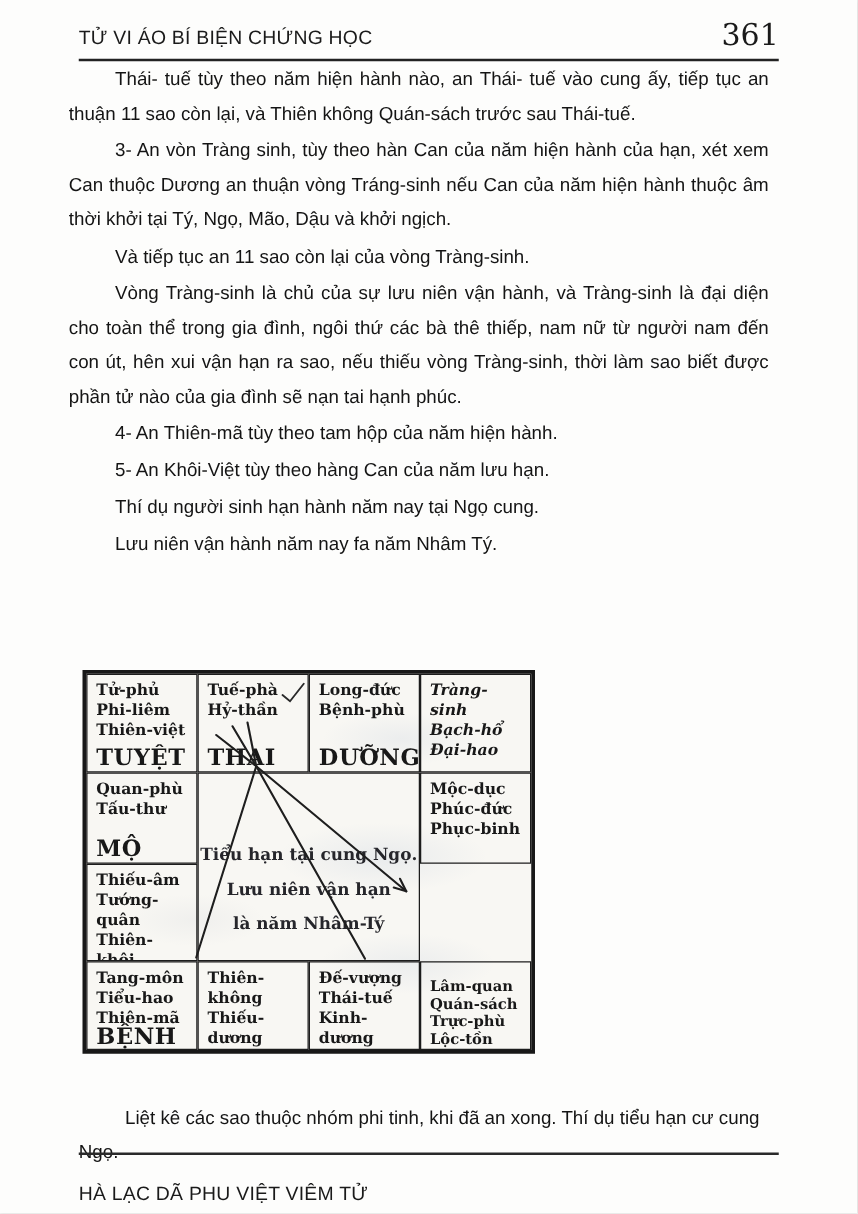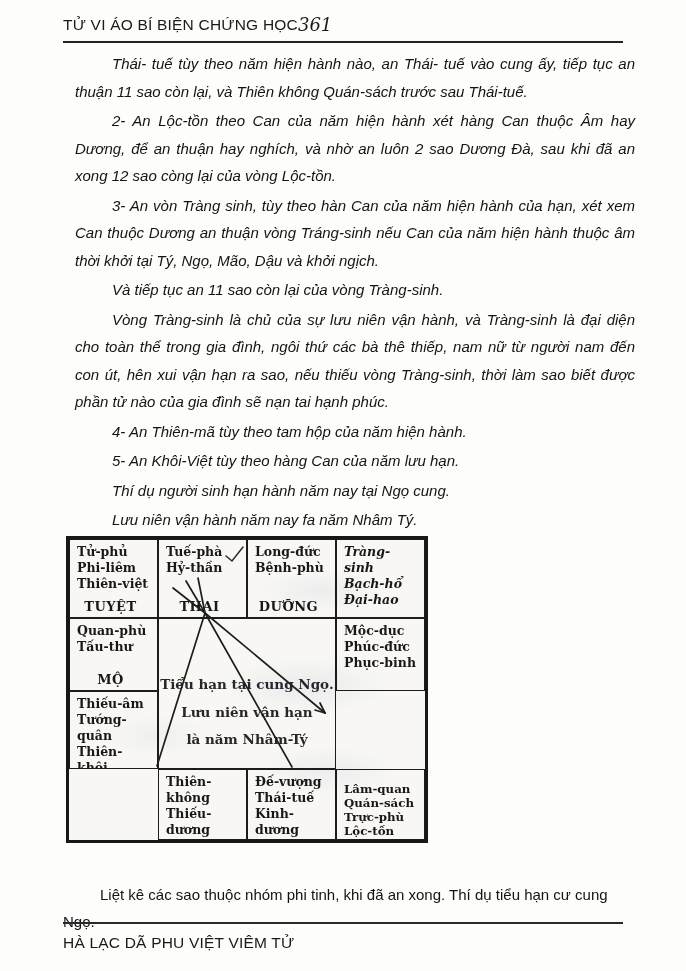--- a/index.html
+++ b/index.html
@@ -8,28 +8,28 @@
     width:686px;height:971px;
     background:#fdfdfc;
     font-family:"Liberation Sans",sans-serif;
     color:#121212;
     overflow:hidden;
     box-shadow:0 0 4px rgba(0,0,0,.25);
   }
   
   .header{
     position:absolute;left:63px;top:16px;width:560px;
-    display:flex;align-items:flex-end;
+    display:flex;justify-content:space-between;align-items:flex-end;
     border-bottom:2px solid #222;
     padding-bottom:7px;
   }
   .header-title{font-size:15.5px;letter-spacing:.2px;color:#1a1a1a;}
-  .page-number{font-family:"DejaVu Serif",serif;font-size:18px;color:#1a1a1a;line-height:1;font-style:italic;}
-  
-  .content{position:absolute;left:75px;top:50px;width:560px;font-style:italic;}
+  .page-number{font-family:"DejaVu Serif",serif;font-size:24px;color:#1a1a1a;line-height:1;}
+  
+  .content{position:absolute;left:55px;top:50px;width:560px;}
   .content p{
     margin:0 0 2px 0;
     font-size:15px;line-height:27.5px;
     text-align:justify;text-indent:37px;
     color:#141414;
   }
   
   .chart{
     position:absolute;left:66px;top:536px;width:362px;height:307px;
     font-family:"DejaVu Serif",serif;
@@ -51,22 +51,22 @@
   .cell{
     border:1px solid #1c1c1c;
     padding:4px 4px 2px 7px;
     display:flex;flex-direction:column;
     font-size:12.5px;line-height:16px;
     color:#181818;
     overflow:hidden;
   }
   .cell .stars{white-space:pre-line;font-weight:600;}
   .cell .branch{
-    margin-top:auto;text-align:center;padding-right:9px;
-    font-weight:bold;font-size:13px;letter-spacing:.5px;
+    margin-top:auto;text-align:left;padding-right:9px;
+    font-weight:bold;font-size:18px;letter-spacing:.5px;
   }
   .cell.tight{font-size:11.8px;line-height:14px;padding-top:12px;}
   .pos-r1c1{grid-area:1/1;} .pos-r1c2{grid-area:1/2;} .pos-r1c3{grid-area:1/3;} .pos-r1c4{grid-area:1/4;font-style:italic;}
   .pos-r2c1{grid-area:2/1;gap:16px;} .pos-r2c4{grid-area:2/4;}
   .pos-r3c1{grid-area:3/1;} .pos-r3c4{grid-area:3/4;}
   .pos-r4c1{grid-area:4/1;} .pos-r4c2{grid-area:4/2;} .pos-r4c3{grid-area:4/3;} .pos-r4c4{grid-area:4/4;}
   .pos-center{
     grid-area:2/2/4/4;
     border:1px solid #1c1c1c;
     text-align:center;
@@ -78,37 +78,36 @@
   }
   .fan-overlay{position:absolute;inset:0;pointer-events:none;}
   
   .caption{
     position:absolute;left:63px;top:866px;width:560px;
     font-size:15px;line-height:27px;text-indent:37px;color:#141414;
   }
   .footer{
     position:absolute;left:63px;top:922px;width:560px;
     border-top:2px solid #2a2a2a;
-    padding-top:10px;
+    padding-top:23px;
     font-size:15.5px;letter-spacing:.2px;color:#1a1a1a;
   }
 </style>
 </head>
 <body>
 
 <div class="page">
 
   <div class="header">
     <span class="header-title">TỬ VI ÁO BÍ BIỆN CHỨNG HỌC</span>
     <span class="page-number">361</span>
   </div>
 
   <div class="content">
     <p>Thái- tuế tùy theo năm hiện hành nào, an Thái- tuế vào cung ấy, tiếp tục an thuận 11 sao còn lại, và Thiên không Quán-sách trước sau Thái-tuế.</p>
-    <p>2- An Lộc-tồn theo Can của năm hiện hành xét hàng Can thuộc Âm hay Dương, để an thuận hay nghích, và nhờ an luôn 2 sao Dương Đà, sau khi đã an xong 12 sao còng lại của vòng Lộc-tồn.</p>
     <p>3- An vòn Tràng sinh, tùy theo hàn Can của năm hiện hành của hạn, xét xem Can thuộc Dương an thuận vòng Tráng-sinh nếu Can của năm hiện hành thuộc âm thời khởi tại Tý, Ngọ, Mão, Dậu và khởi ngịch.</p>
     <p>Và tiếp tục an 11 sao còn lại của vòng Tràng-sinh.</p>
     <p>Vòng Tràng-sinh là chủ của sự lưu niên vận hành, và Tràng-sinh là đại diện cho toàn thể trong gia đình, ngôi thứ các bà thê thiếp, nam nữ từ người nam đến con út, hên xui vận hạn ra sao, nếu thiếu vòng Tràng-sinh, thời làm sao biết được phần tử nào của gia đình sẽ nạn tai hạnh phúc.</p>
     <p>4- An Thiên-mã tùy theo tam hộp của năm hiện hành.</p>
     <p>5- An Khôi-Việt tùy theo hàng Can của năm lưu hạn.</p>
     <p>Thí dụ người sinh hạn hành năm nay tại Ngọ cung.</p>
     <p>Lưu niên vận hành năm nay fa năm Nhâm Tý.</p>
   </div>
 
   <div class="chart">
@@ -149,20 +148,26 @@
         <div class="branch"></div>
       </div>
 
       <div class="cell pos-r3c1">
         <div class="stars">Thiếu-âm
 Tướng-quân
 Thiên-khôi</div>
 
       </div>
 
+      <div class="cell pos-r4c1">
+        <div class="stars">Tang-môn
+Tiểu-hao
+Thiên-mã</div>
+        <div class="branch">BỆNH</div>
+      </div>
       <div class="cell pos-r4c2">
         <div class="stars">Thiên-không
 Thiếu-dương
 Thanh-long</div>
 
       </div>
       <div class="cell pos-r4c3">
         <div class="stars">Đế-vượng
 Thái-tuế
 Kinh-dương

